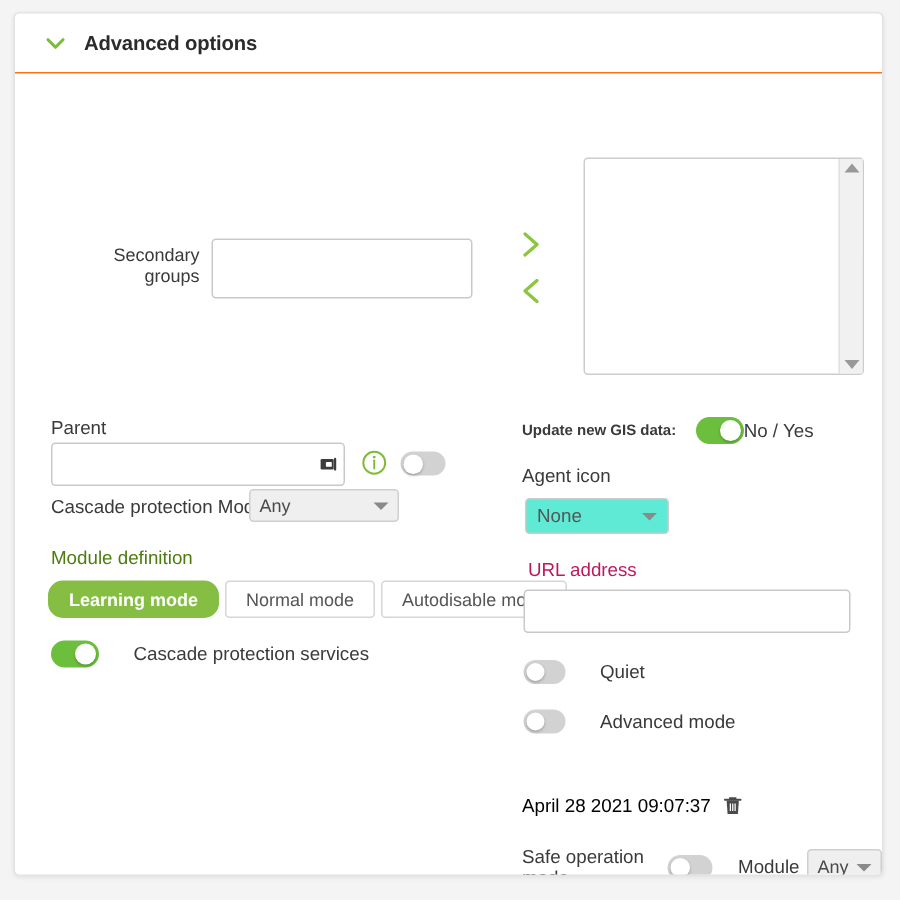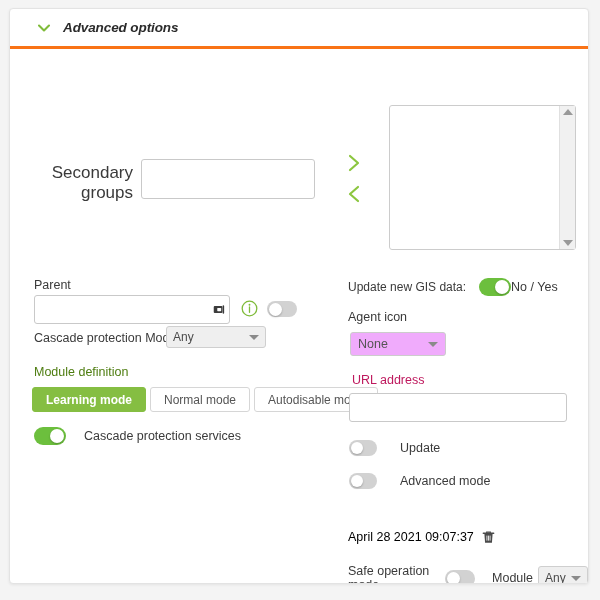--- a/index.html
+++ b/index.html
@@ -22,26 +22,25 @@
     border: 1px solid #e3e3e3;
     border-radius: 4px;
     box-shadow: 0 1px 3px rgba(0,0,0,0.07);
     box-sizing: border-box;
     overflow: hidden;
   }
 
   
   .card-header {
     height: 40px;
-    border-bottom: 3px solid #f97316;
-    display: flex;
-    align-items: center;
-    padding-left: 26px;
-    box-sizing: border-box;
-    font-style: italic;
+    border-bottom: 1px solid #f97316;
+    display: flex;
+    align-items: center;
+    padding-left: 19px;
+    box-sizing: border-box;
   }
   .chevron-down {
     width: 16px;
     height: 16px;
     margin-right: 11px;
     flex: none;
   }
   .header-title {
     font-size: 13.5px;
     color: #2b2b2b;
@@ -55,21 +54,21 @@
     height: 534px;
   }
 
   
   .sg-label {
     position: absolute;
     left: 33px;
     top: 114px;
     width: 90px;
     text-align: right;
-    font-size: 17px;
+    font-size: 12px;
     color: #3a3a3a;
   }
   .sg-input {
     position: absolute;
     left: 131px;
     top: 110px;
     width: 174px;
     height: 40px;
     border: 1px solid #c9c9c9;
     border-radius: 3px;
@@ -269,68 +268,69 @@
     border-radius: 3px;
     cursor: pointer;
     box-sizing: border-box;
     white-space: nowrap;
   }
   .seg.active {
     background: #85be42;
     border-color: #85be42;
     color: #ffffff;
     font-weight: bold;
+    border-radius: 10px;
   }
 
   
   .cps-row {
     position: absolute;
     left: 24px;
     top: 378px;
     display: flex;
     align-items: center;
   }
   .cps-row .toggle { width: 32px; height: 18px; border-radius: 10px; }
   .cps-row .toggle::after { width: 14px; height: 14px; top: 2px; }
   .cps-row .toggle.on::after { left: 16px; }
   .cps-label {
-    margin-left: 18px;
+    margin-left: 23px;
     font-size: 12.5px;
     color: #3a3a3a;
   }
 
   
   .gis-row {
     position: absolute;
     left: 338px;
     top: 229px;
     display: flex;
     align-items: center;
   }
-  .gis-label { font-size: 12px; color: #3a3a3a; }
+  .gis-label { font-size: 10px; color: #3a3a3a; font-weight: bold; }
   .gis-row .toggle { margin-left: 13px; width: 32px; height: 18px; border-radius: 10px; }
   .gis-row .toggle::after { width: 14px; height: 14px; top: 2px; }
   .gis-row .toggle.on::after { left: 16px; }
   .gis-values { font-size: 12.5px; color: #3a3a3a; }
 
   .agent-label {
     position: absolute;
     left: 338px;
     top: 261px;
     font-size: 12.5px;
     color: #3a3a3a;
     text-align: center;
   }
   .select-white {
     position: absolute;
     left: 340px;
     top: 283px;
     width: 96px;
     height: 24px;
-    background: #f0abfc;
+    background: #5eead4;
     border: 1px solid #cccccc;
     border-radius: 3px;
     box-sizing: border-box;
     display: flex;
     align-items: center;
     padding: 0 7px;
     cursor: pointer;
   }
   .select-white .sel-val {
     flex: 1;
@@ -503,21 +503,21 @@
     <div class="select-white">
       <span class="sel-val">None</span>
       <span class="caret"></span>
     </div>
 
     <div class="url-label">URL address</div>
     <input class="url-input" type="text" value="" placeholder="" style="">
 
     <div class="sw-row row-quiet">
       <span class="toggle"></span>
-      <span class="sw-label">Update</span>
+      <span class="sw-label">Quiet</span>
     </div>
 
     <div class="sw-row row-disabled">
       <span class="toggle"></span>
       <span class="sw-label">Advanced mode</span>
     </div>
 
     <div class="remote-row">
       <span class="remote-date">April 28 2021 09:07:37</span>
       <span class="trash-icon">

